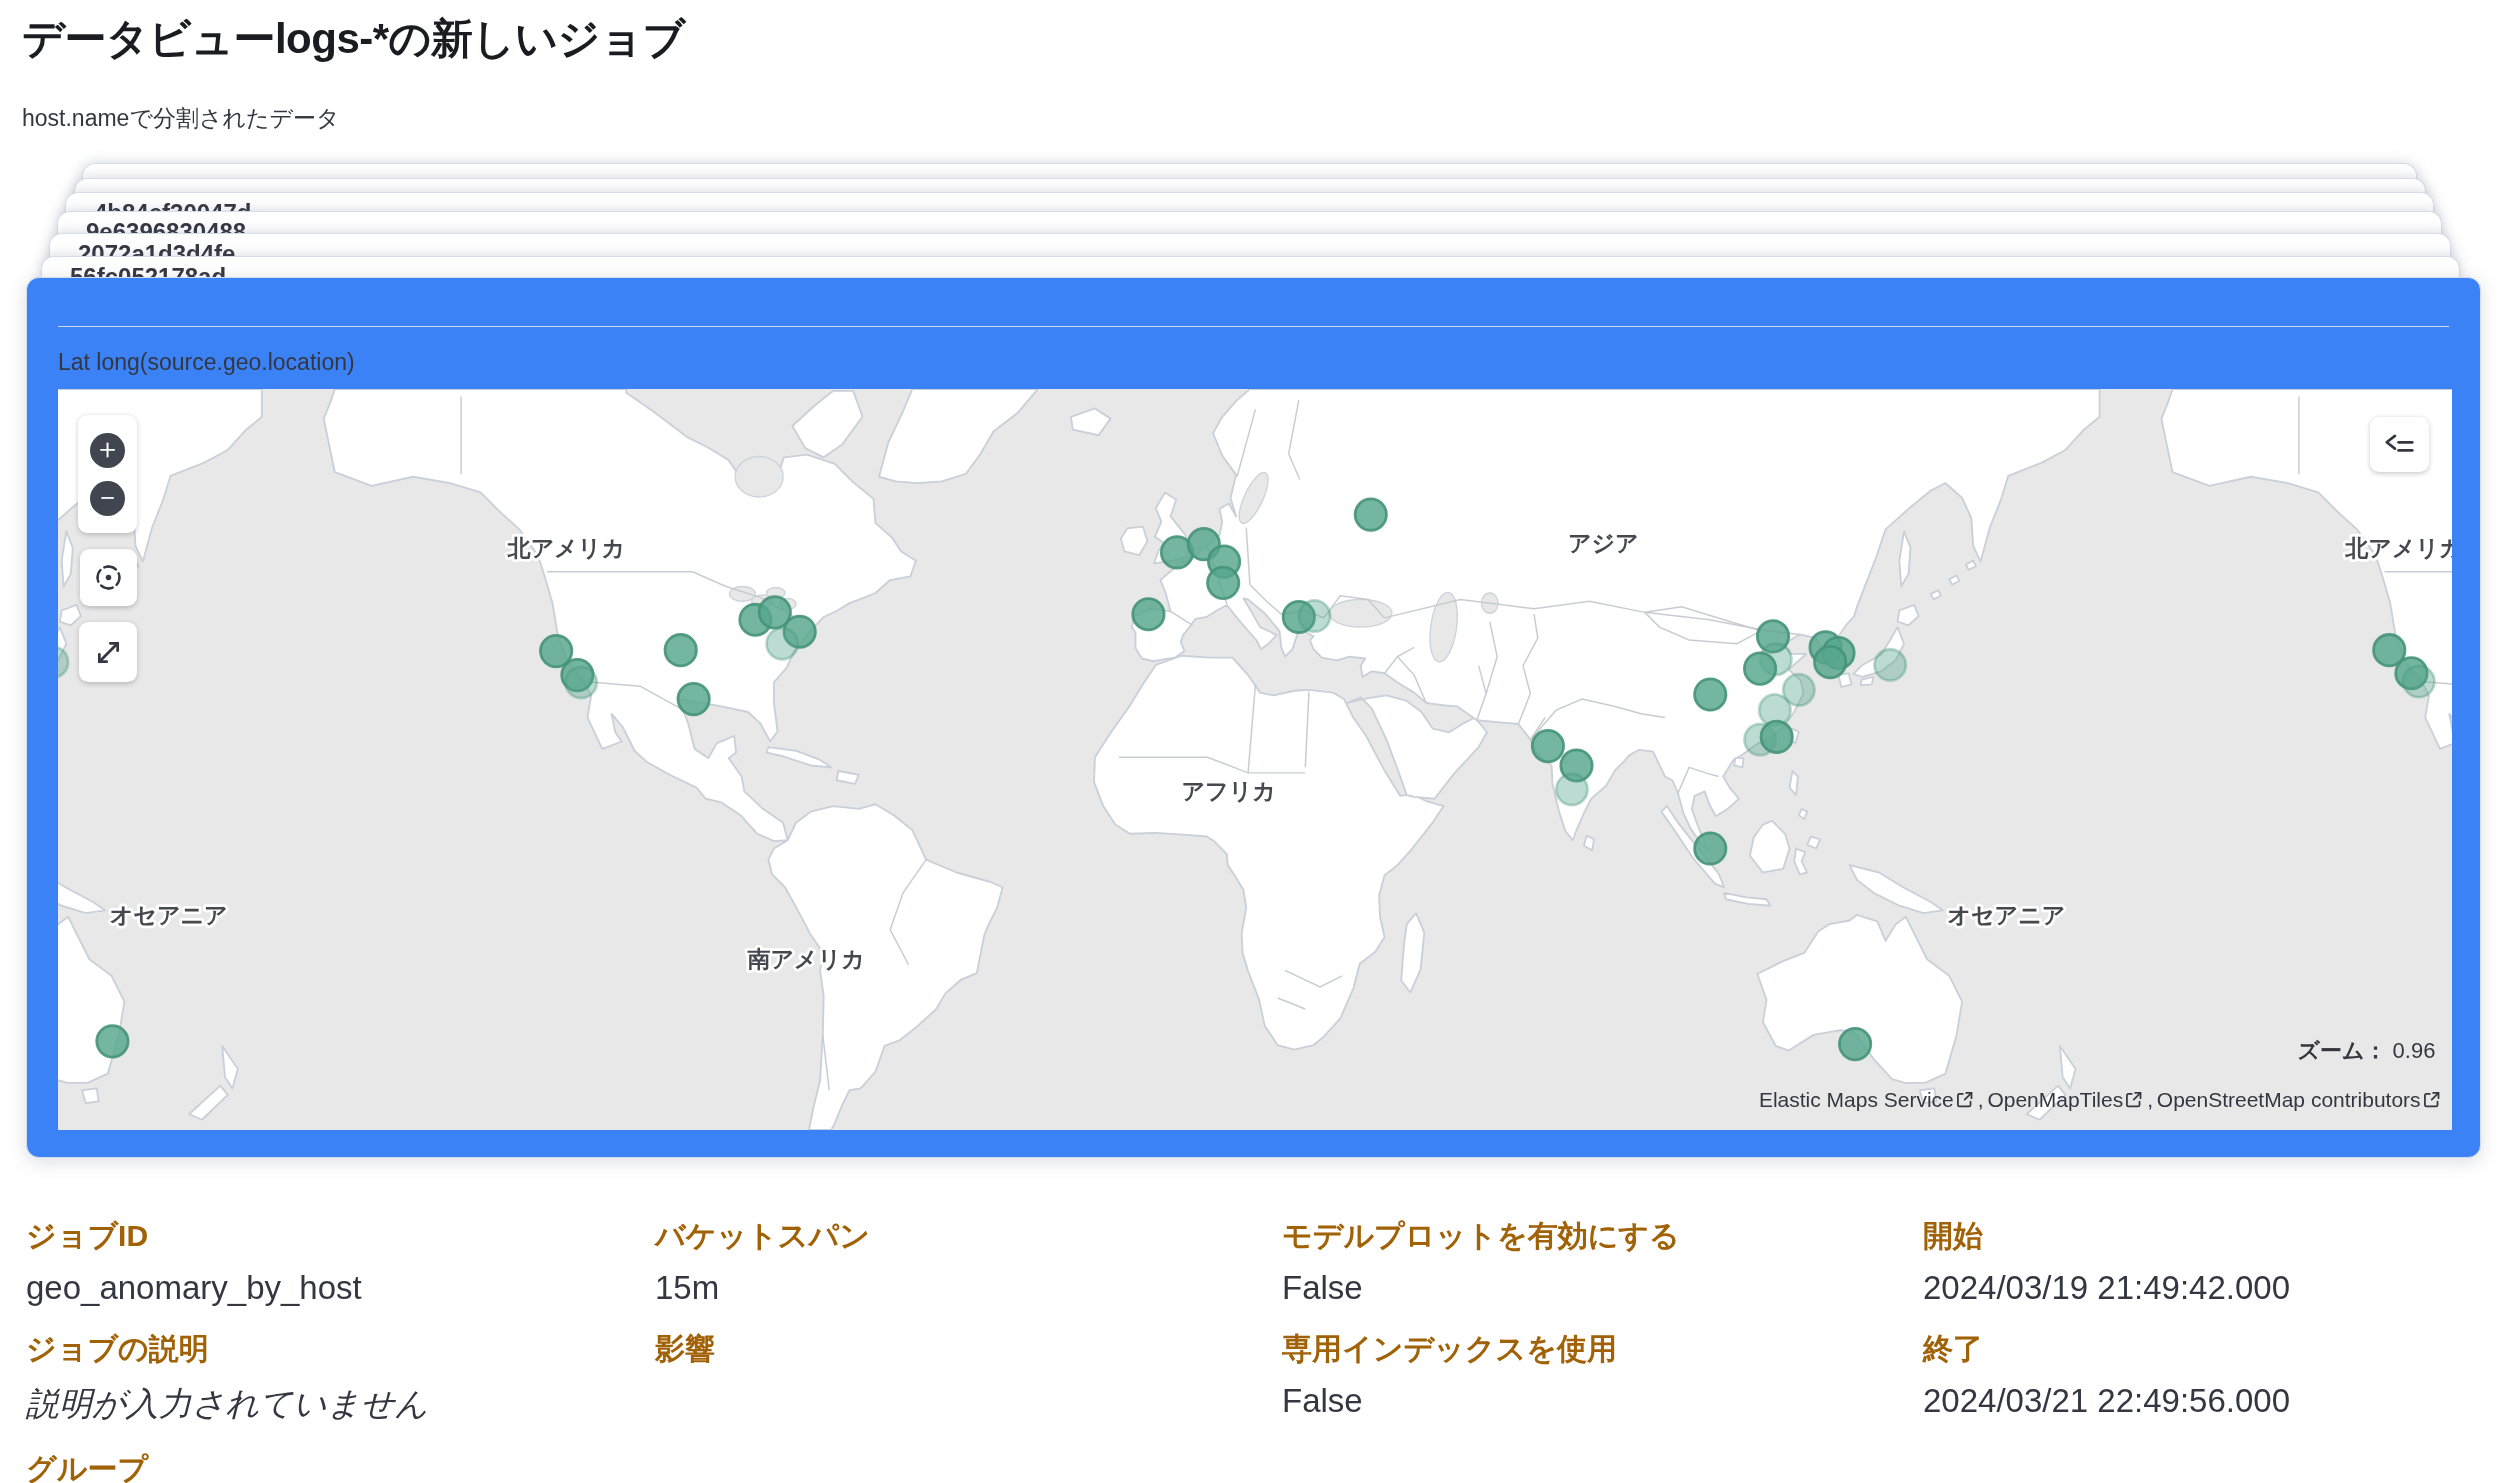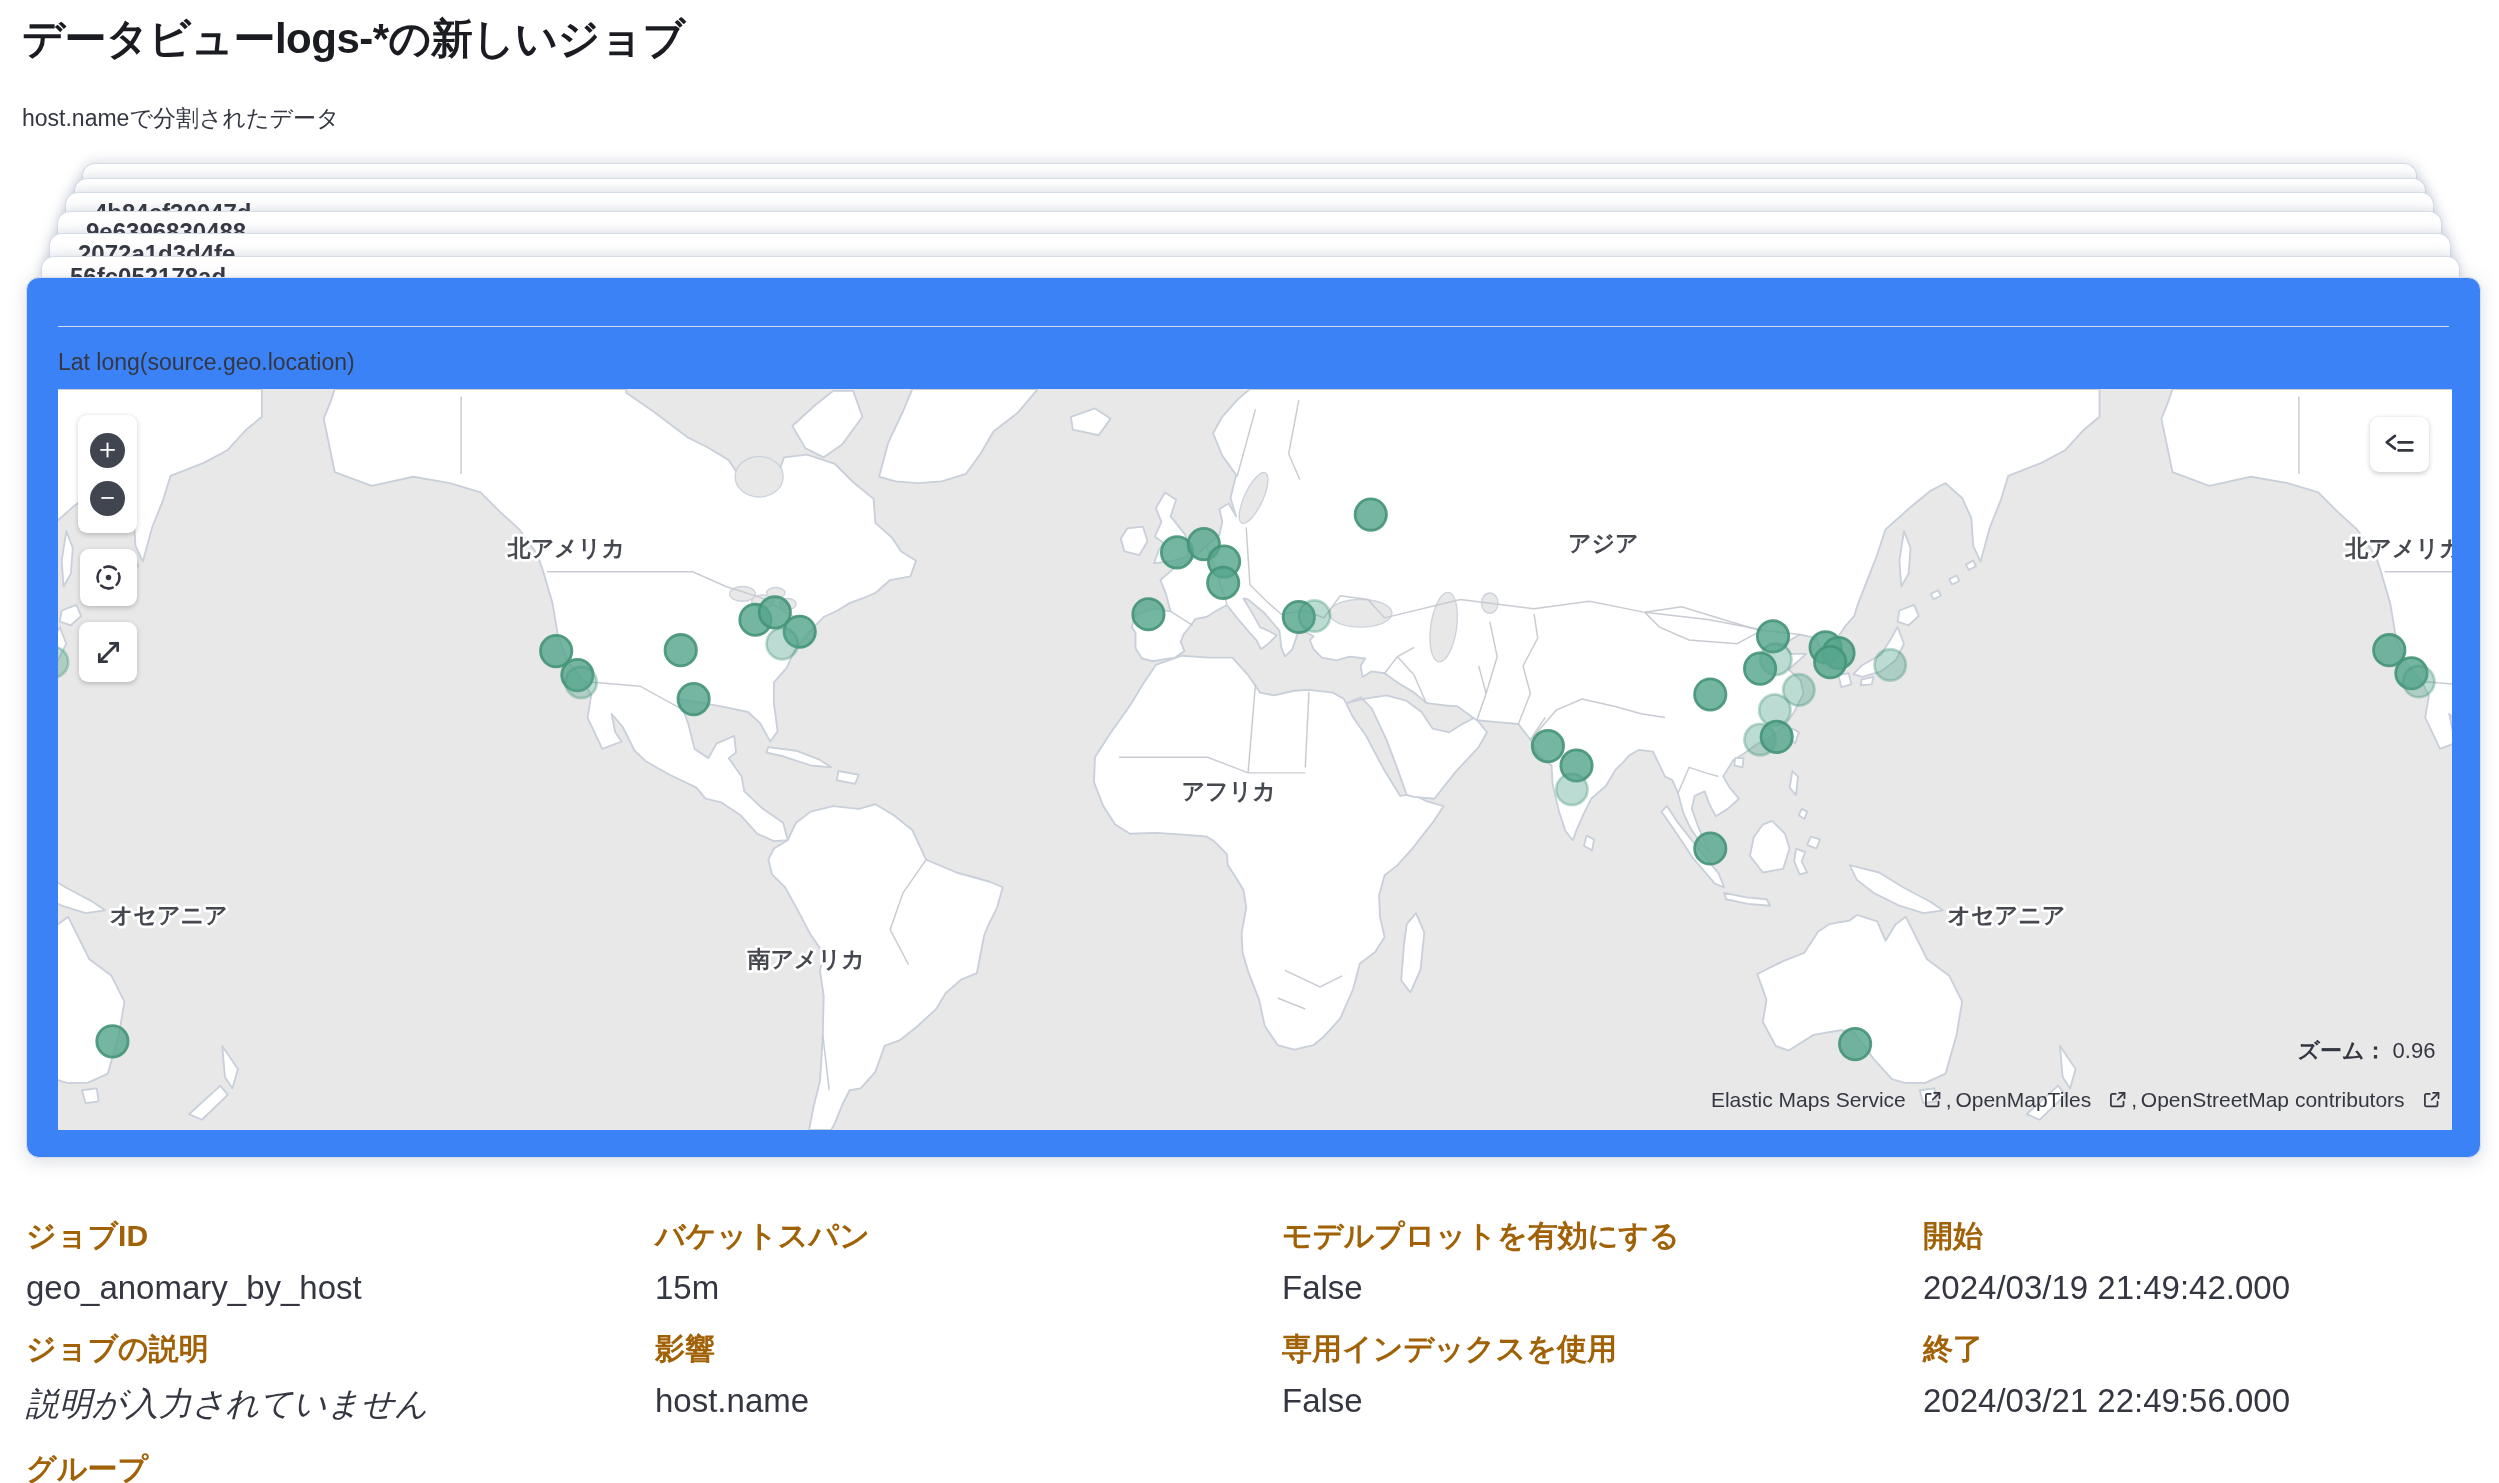--- a/index.html
+++ b/index.html
@@ -45,21 +45,21 @@
     border:none; font-size:28px; line-height:33px; text-align:center; cursor:pointer;
     display:flex; align-items:center; justify-content:center; padding-bottom:2.8px; }
   .locate-btn { left:22px; top:160px; width:57px; height:57px; border:none; cursor:pointer; }
   .expand-btn { left:21px; top:233px; width:58px; height:60px; border:none; cursor:pointer; }
   .legend-btn { right:23px; top:28px; width:59px; height:55px; border:none; cursor:pointer; }
 
   .zoom-indicator { position:absolute; right:16.6px; bottom:64px; font-size:22px; color:#343741; }
   .zoom-indicator b { font-weight:700; }
   .attribution { position:absolute; right:11px; bottom:18.4px; font-size:21px; color:#343741;
     display:flex; align-items:center; gap:3.7px; white-space:nowrap; }
-  .attribution a { color:#343741; text-decoration:none; display:inline-flex; align-items:center; gap:17px; }
+  .attribution a { color:#343741; text-decoration:none; display:inline-flex; align-items:center; gap:1px; }
   .ext-icon { width:19.4px; height:19.4px; }
 
   
   .details { position:absolute; left:26px; top:1216px; right:14.8px; display:grid;
     grid-template-columns:629px 627px 641px auto; }
   .detail-item { margin-bottom:22px; }
   .detail-label { font-size:30px; font-weight:700; color:#a16207; margin-bottom:12px; }
   .detail-value { font-size:33px; color:#343741; }
   .detail-value.italic { font-style:italic; }
 </style>
@@ -332,21 +332,20 @@
         <div class="detail-value italic">グループが選択されていません</div>
       </div>
     </div>
     <div>
       <div class="detail-item">
         <div class="detail-label">バケットスパン</div>
         <div class="detail-value">15m</div>
       </div>
       <div class="detail-item">
         <div class="detail-label">影響</div>
-        <div class="detail-value">host.name</div>
       </div>
     </div>
     <div>
       <div class="detail-item">
         <div class="detail-label">モデルプロットを有効にする</div>
         <div class="detail-value">False</div>
       </div>
       <div class="detail-item">
         <div class="detail-label">専用インデックスを使用</div>
         <div class="detail-value">False</div>

